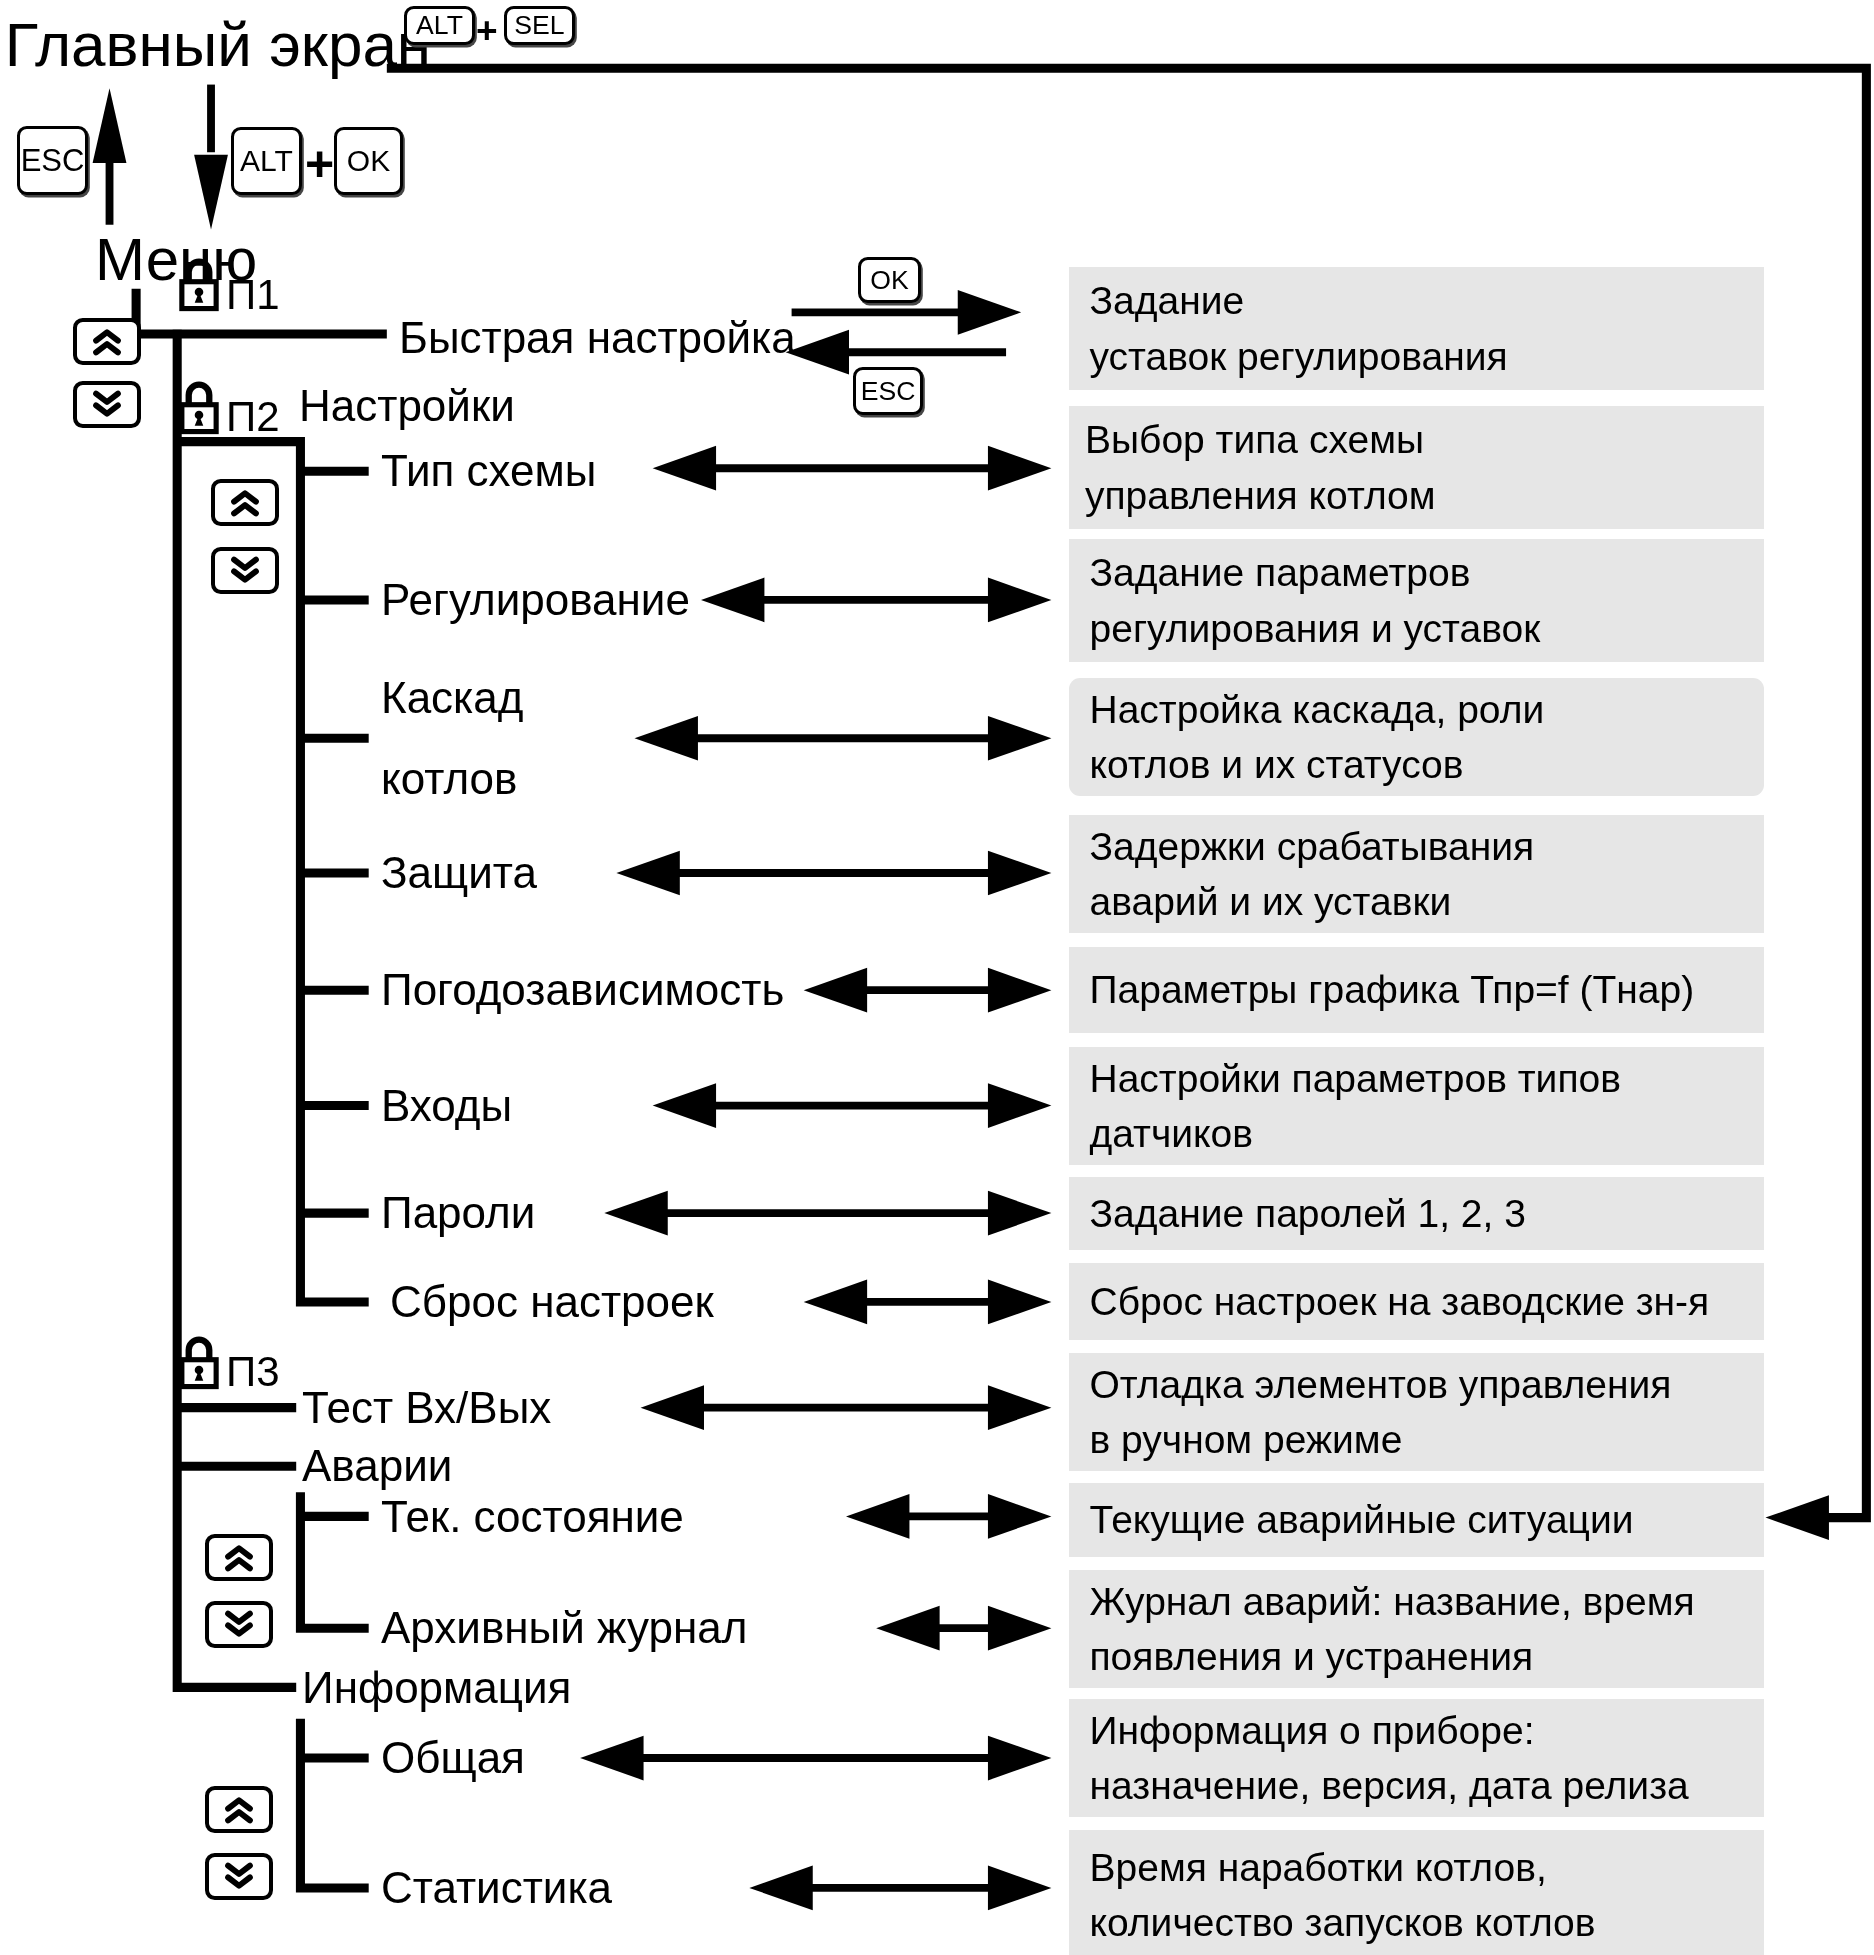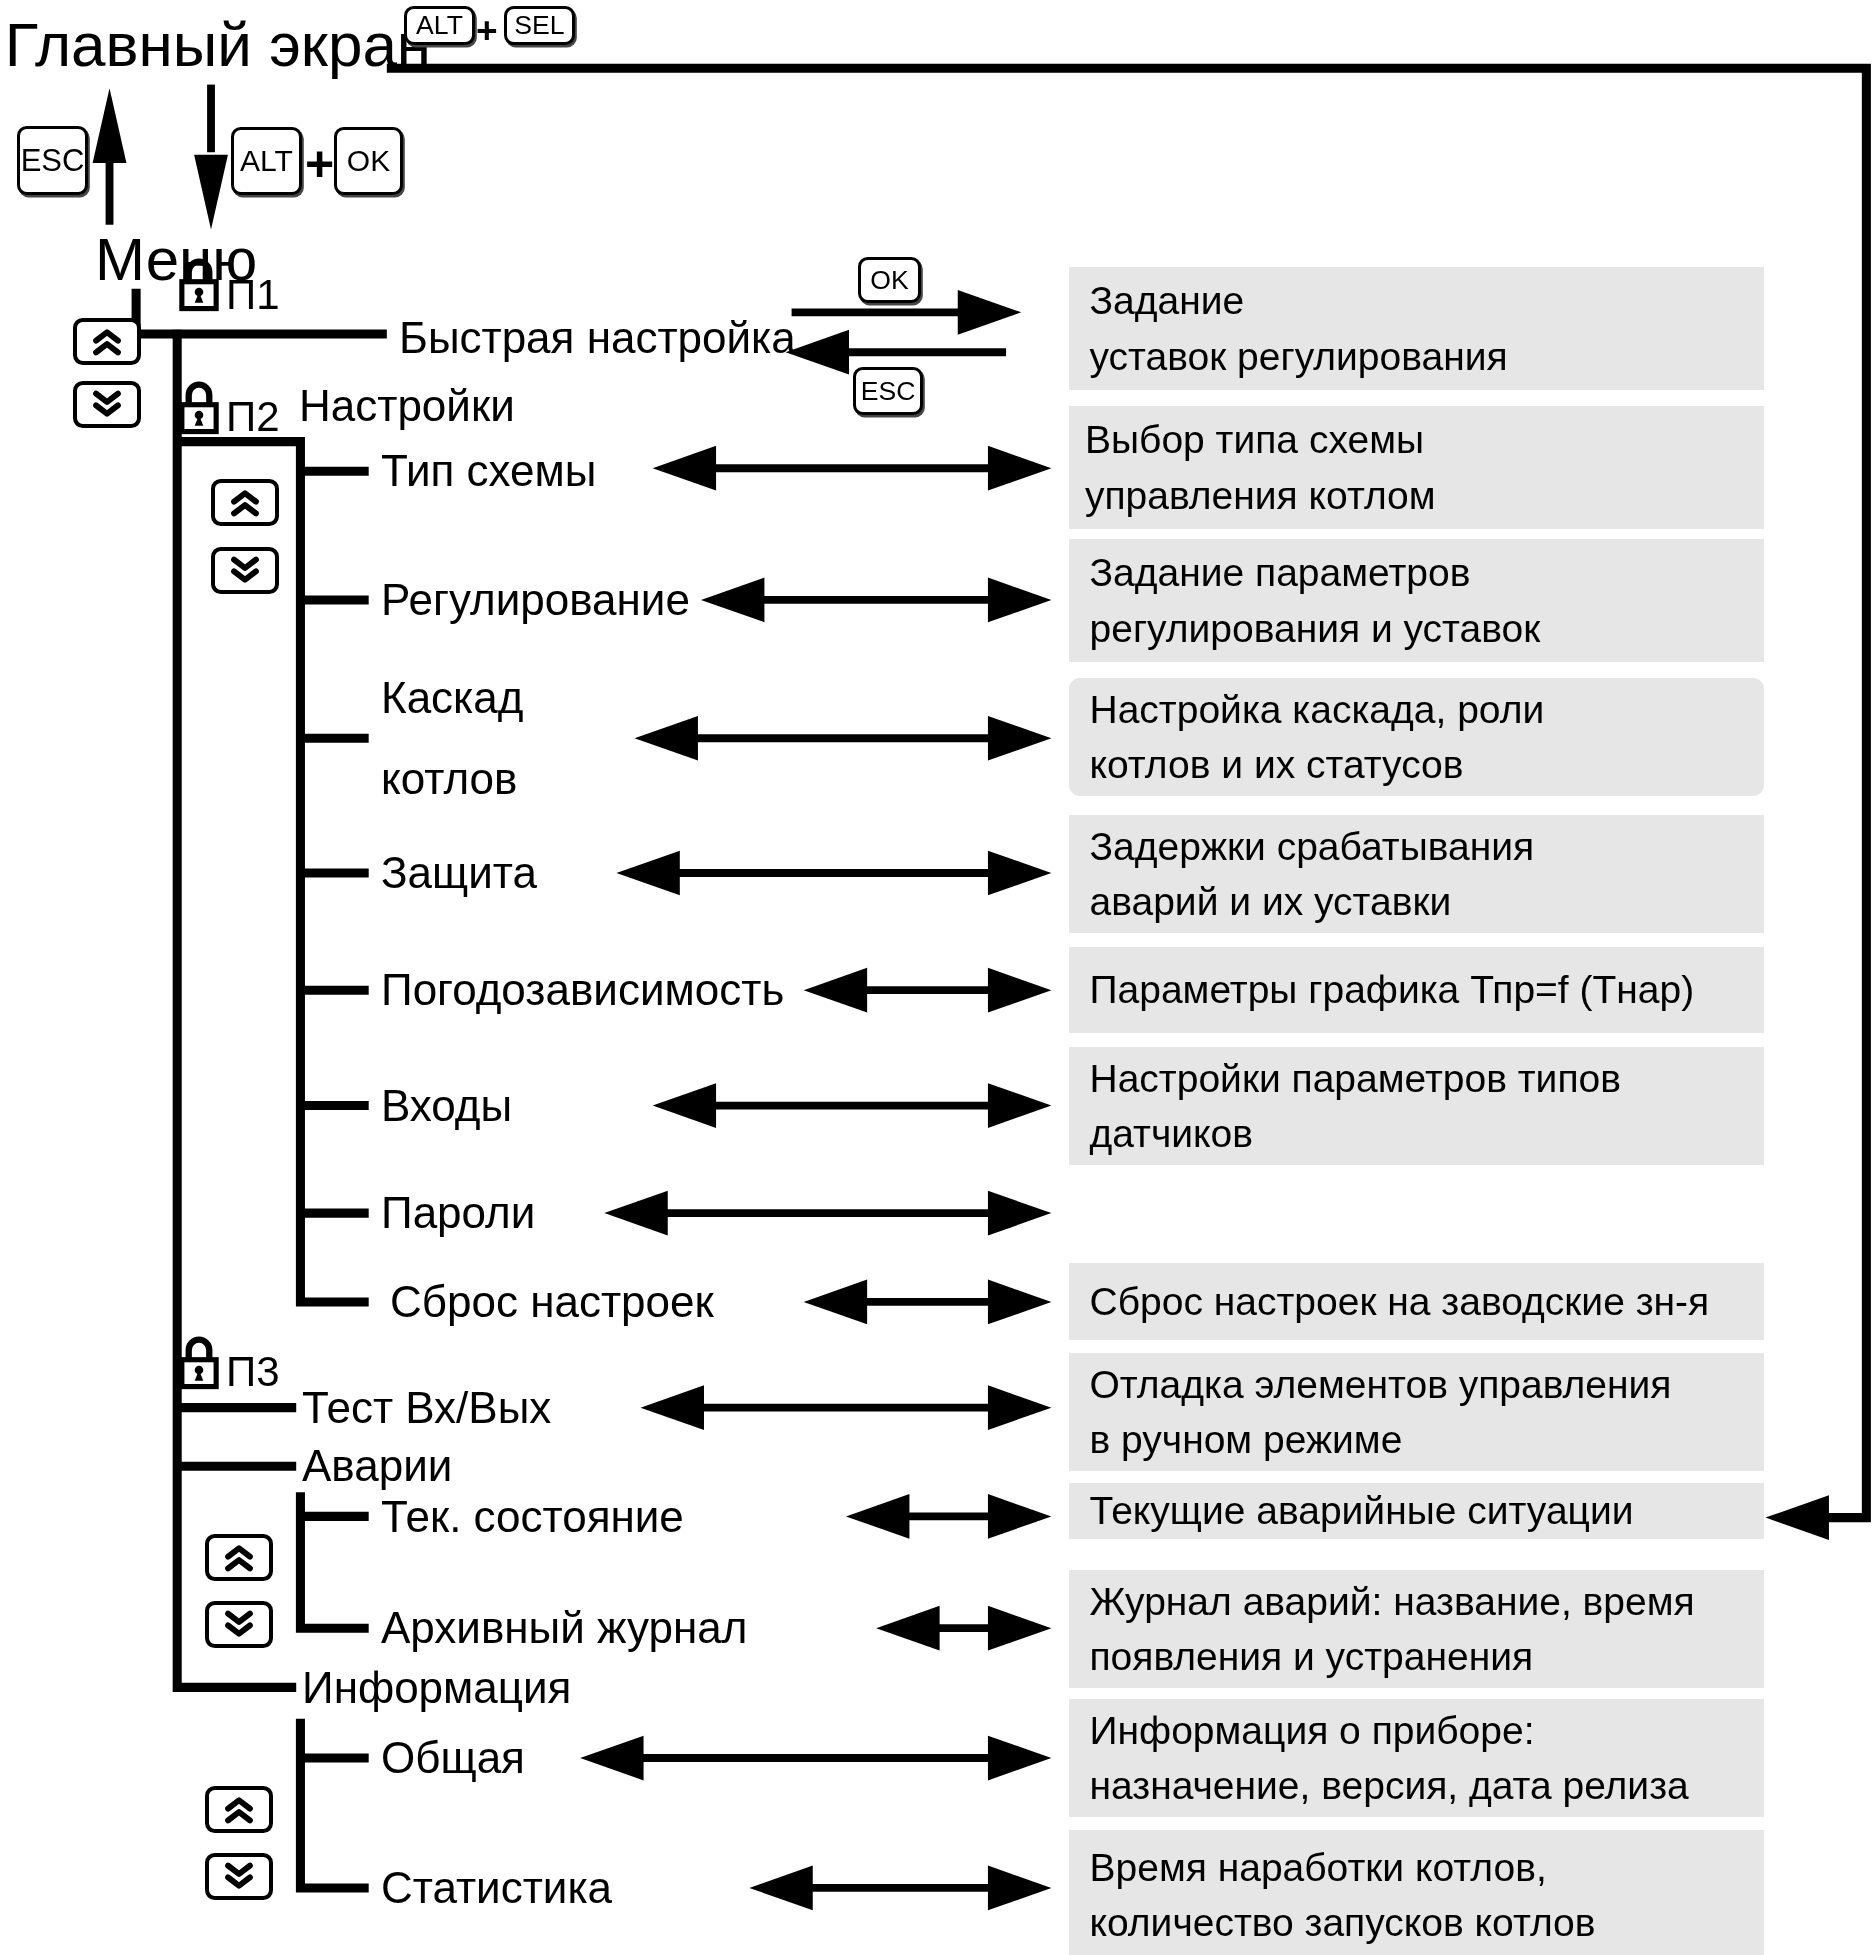--- a/index.html
+++ b/index.html
@@ -254,24 +254,25 @@
 управления котлом</div>
   <div class="desc" style="top: 539px; height: 123px; background-color: rgb(230, 230, 230);">Задание параметров
 регулирования и уставок</div>
   <div class="desc" style="top: 678px; height: 118px; background-color: rgb(230, 230, 230); border-radius: 11px;">Настройка каскада, роли
 котлов и их статусов</div>
   <div class="desc" style="top: 815px; height: 118px; background-color: rgb(230, 230, 230);">Задержки срабатывания
 аварий и их уставки</div>
   <div class="desc" style="top: 947px; height: 86px; background-color: rgb(230, 230, 230);">Параметры графика Тпр=f (Тнар)</div>
   <div class="desc" style="top: 1047px; height: 118px; background-color: rgb(230, 230, 230);">Настройки параметров типов
 датчиков</div>
+  <div class="desc" style="top: 1177px; height: 73px; background-color: rgb(230, 230, 230);">Задание паролей 1, 2, 3</div>
   <div class="desc" style="top: 1263px; height: 77px; background-color: rgb(230, 230, 230);">Сброс настроек на заводские зн-я</div>
   <div class="desc" style="top: 1353px; height: 118px; background-color: rgb(230, 230, 230);">Отладка элементов управления
 в ручном режиме</div>
-  <div class="desc" style="top: 1483px; height: 56px; background-color: rgb(230, 230, 230); text-align: right;">Текущие аварийные ситуации</div>
+  <div class="desc" style="top: 1483px; height: 74px; background-color: rgb(230, 230, 230); text-align: right;">Текущие аварийные ситуации</div>
   <div class="desc" style="top: 1570px; height: 118px; background-color: rgb(230, 230, 230);">Журнал аварий: название, время
 появления и устранения</div>
   <div class="desc" style="top: 1699px; height: 118px; background-color: rgb(230, 230, 230);">Информация о приборе:
 назначение, версия, дата релиза</div>
   <div class="desc" style="top: 1830px; height: 130px; background-color: rgb(230, 230, 230);">Время наработки котлов,
 количество запусков котлов</div>
 
 </div>
 
 

